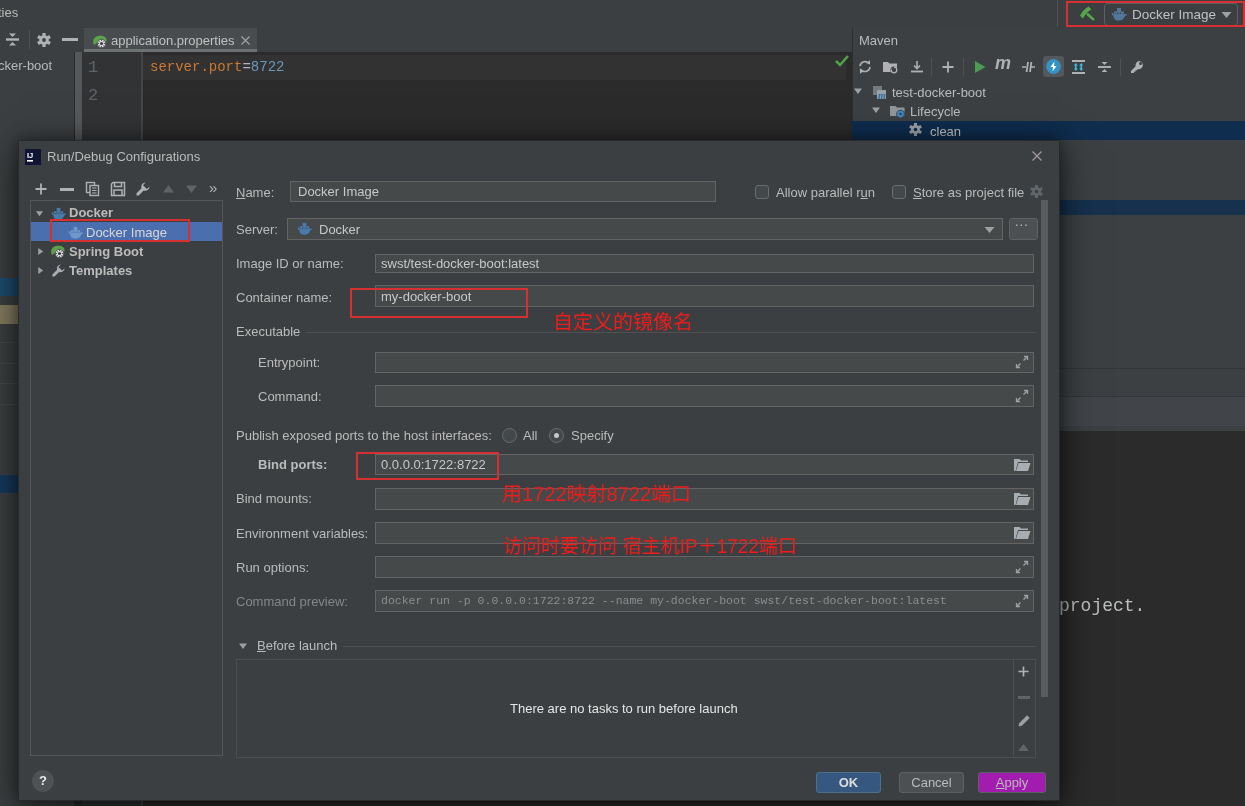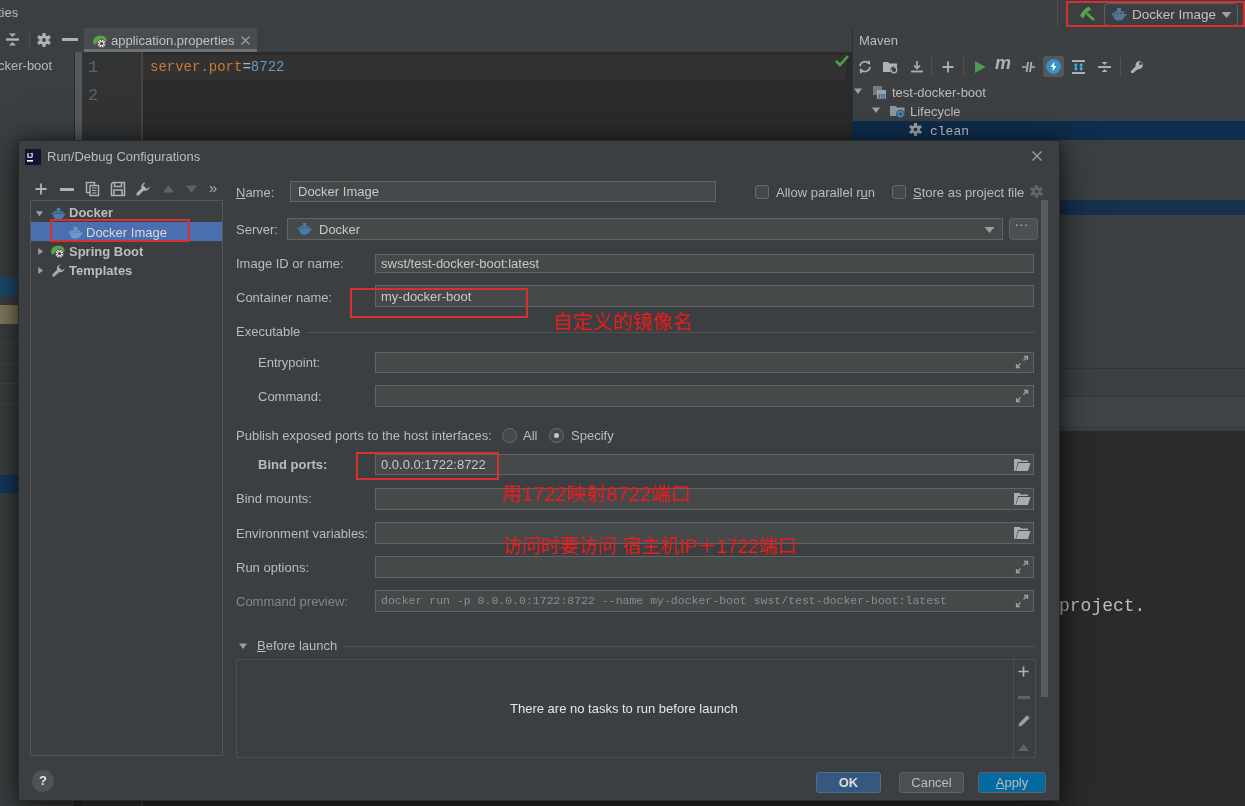--- a/index.html
+++ b/index.html
@@ -139,21 +139,21 @@
     <circle cx="11.5" cy="11" r="4.3" fill="#3c4043"></circle>
     <path d="M11.5 7.6 a3.4 3.4 0 1 0 0 6.8 a3.4 3.4 0 1 0 0 -6.8 M11.5 9.7 a1.3 1.3 0 1 1 0 2.6 a1.3 1.3 0 1 1 0 -2.6" fill="#3b88c8" fill-rule="evenodd"></path>
   </svg>
   <div class="lbl" style="left:910px;top:104px;color:#bbbbbb;">Lifecycle</div>
   <div class="abs" style="left:852px;top:121px;width:393px;height:19px;background:#0f2d4e;"></div>
   <svg class="abs" style="left:908px;top:122px" width="15" height="15" viewBox="0 0 16 16">
     <path d="M6.40 1.00 L9.60 1.00 L9.60 4.00 L6.40 4.00 Z M13.26 3.11 L14.86 5.89 L12.26 7.39 L10.66 4.61 Z M14.86 10.11 L13.26 12.89 L10.66 11.39 L12.26 8.61 Z M9.60 15.00 L6.40 15.00 L6.40 12.00 L9.60 12.00 Z M2.74 12.89 L1.14 10.11 L3.74 8.61 L5.34 11.39 Z M1.14 5.89 L2.74 3.11 L5.34 4.61 L3.74 7.39 Z" fill="#9da2a8"></path>
       <circle cx="8" cy="8" r="4.8" fill="#9da2a8"></circle>
       <circle cx="8" cy="8" r="1.9" fill="#0f2d4e"></circle>
   </svg>
-  <div class="lbl" style="left:930px;top:124px;color:#c8c8c8;font-family:Liberation Mono, monospace;">clean</div>
+  <div class="lbl" style="left:930px;top:124px;color:#c8c8c8;">clean</div>
 
   <div class="abs" style="left:1060px;top:200px;width:185px;height:15px;background:#15314e;"></div>
   <div class="abs" style="left:1060px;top:368px;width:185px;height:1px;background:#333639;"></div>
   <div class="abs" style="left:1060px;top:396px;width:185px;height:1px;background:#333639;"></div>
   <div class="abs" style="left:1060px;top:397px;width:185px;height:29px;background:#414549;"></div>
   <div class="abs" style="left:852px;top:431px;width:393px;height:375px;background:#2b2b2b;"></div>
   <div class="lbl" style="left:1059px;top:596px;color:#bcbec0;font-family:'Liberation Mono',monospace;font-size:18px;">project.</div>
 
   <div class="abs" style="left:0;top:278px;width:18px;height:18px;background:#1d4d70;"></div>
   <div class="abs" style="left:0;top:305px;width:18px;height:19px;background:#847c60;"></div>
@@ -398,18 +398,18 @@
       </svg>
     <svg class="abs" style="left:998px;top:602px" width="13" height="9" viewBox="0 0 13 9">
         <path d="M6.5 1 L12 8 H1 Z" fill="#5f6468"></path>
       </svg>
 
     <div class="abs" style="left:13px;top:629px;width:22px;height:22px;background:#4e5254;border-radius:50%;"></div>
     <div class="lbl" style="left:20px;top:632px;color:#e8e8e8;font-weight:bold;font-size:13px;">?</div>
 
     <div class="abs" style="left:797px;top:631px;width:65px;height:21px;background:#365880;border:1px solid #4c708c;border-radius:3px;box-sizing:border-box;text-align:center;color:#dddddd;line-height:19px;font-weight:bold;">OK</div>
     <div class="abs" style="left:880px;top:631px;width:65px;height:21px;background:#4c5052;border:1px solid #5e6163;border-radius:3px;box-sizing:border-box;text-align:center;color:#bbbbbb;line-height:19px;">Cancel</div>
-    <div class="abs" style="left:959px;top:631px;width:68px;height:21px;background:#0369a1;border:1px solid #5e6163;border-radius:3px;box-sizing:border-box;text-align:center;color:#bbbbbb;line-height:19px;"><span style="text-decoration:underline">A</span>pply</div>
+    <div class="abs" style="left:959px;top:631px;width:68px;height:21px;background:#a21caf;border:1px solid #5e6163;border-radius:3px;box-sizing:border-box;text-align:center;color:#bbbbbb;line-height:19px;"><span style="text-decoration:underline">A</span>pply</div>
 
     <div class="abs" style="left:1022px;top:59px;width:7px;height:497px;background:#595b5d;"></div>
   </div>
 
 </div>
 
 </body></html>

